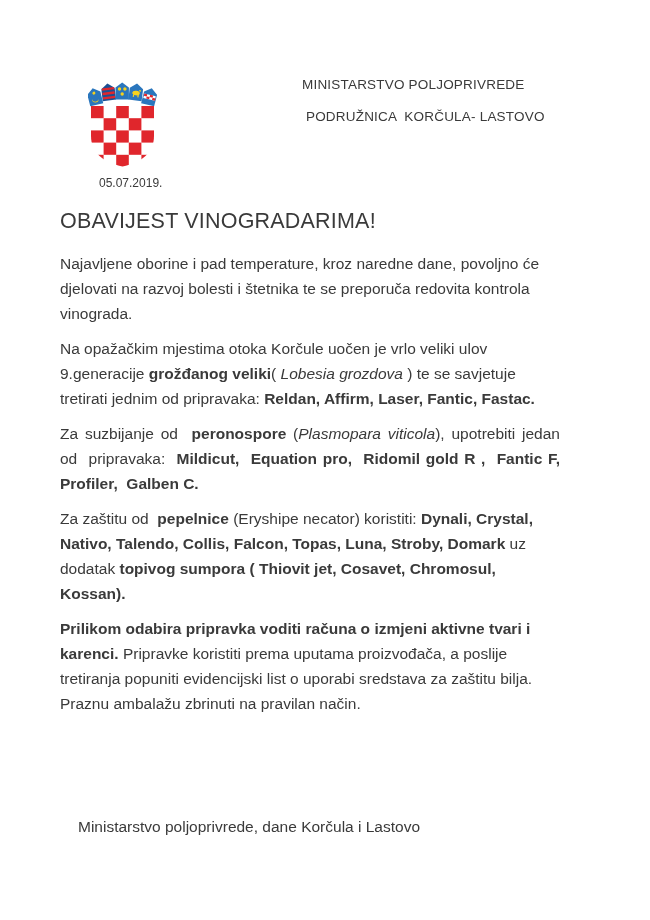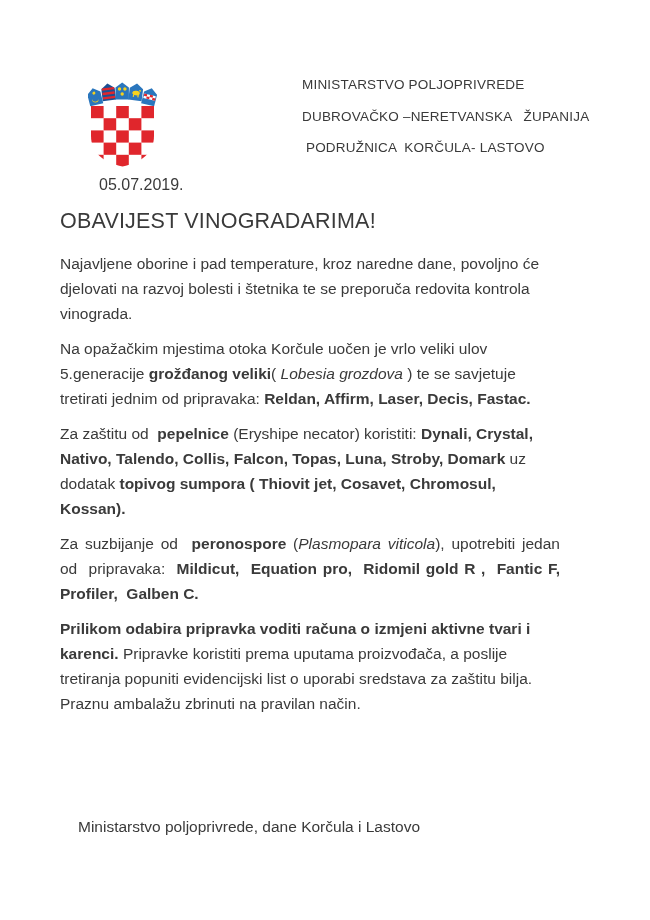--- a/index.html
+++ b/index.html
@@ -32,21 +32,21 @@
   }
   .hdr .hline {
     white-space: pre;
     line-height: 18px;
     margin-bottom: 13.5px;
   }
   .date {
     position: absolute;
     left: 99px;
     top: 176px;
-    font-size: 16px;
+    font-size: 12px;
   }
   
   .content {
     position: absolute;
     left: 60px;
     top: 209px;
     width: 512px;
   }
   .doc-title {
     font-size: 21.5px;
@@ -144,32 +144,31 @@
 
         <rect x="3" y="75.8" width="12.6" height="12.2" fill="var(--hr-red)"></rect>
         <rect x="28.2" y="75.8" width="12.6" height="12.2" fill="var(--hr-red)"></rect>
         <rect x="53.4" y="75.8" width="12.6" height="12.2" fill="var(--hr-red)"></rect>
       </g>
     </svg>
   </div>
 
   <div class="hdr">
     <div class="hline">MINISTARSTVO POLJOPRIVREDE</div>
-    <div class="hline">DUBROVAČKO –NERETVANSKA   ŽUPANIJA</div>
     <div class="hline"> PODRUŽNICA  KORČULA- LASTOVO</div>
   </div>
 
   <div class="date">05.07.2019.</div>
 
   <div class="content">
     <h1 class="doc-title">OBAVIJEST VINOGRADARIMA!</h1>
     <div id="body-paragraphs">
         <p class="para"><span>Najavljene oborine i pad temperature, kroz naredne dane, povoljno će djelovati na razvoj bolesti i štetnika te se preporuča redovita kontrola vinograda.</span></p>
-        <p class="para"><span>Na opažačkim mjestima otoka Korčule uočen je vrlo veliki ulov 5.generacije </span><b>grožđanog veliki</b><span>( </span><i>Lobesia grozdova</i><span> ) te se savjetuje tretirati jednim od pripravaka: </span><b>Reldan, Affirm, Laser, Decis, Fastac.</b></p>
+        <p class="para"><span>Na opažačkim mjestima otoka Korčule uočen je vrlo veliki ulov 9.generacije </span><b>grožđanog veliki</b><span>( </span><i>Lobesia grozdova</i><span> ) te se savjetuje tretirati jednim od pripravaka: </span><b>Reldan, Affirm, Laser, Fantic, Fastac.</b></p>
+        <p class="para justify"><span>Za suzbijanje od&nbsp; </span><b>peronospore</b><span> (</span><i>Plasmopara viticola</i><span>), upotrebiti jedan od&nbsp; pripravaka:&nbsp; </span><b>Mildicut,&nbsp; Equation pro,&nbsp; Ridomil gold R ,&nbsp; Fantic F, Profiler,&nbsp; Galben C.</b></p>
         <p class="para"><span>Za zaštitu od&nbsp; </span><b>pepelnice</b><span> (Eryshipe necator) koristiti: </span><b>Dynali, Crystal, Nativo, Talendo, Collis, Falcon, Topas, Luna, Stroby, Domark</b><span> uz dodatak </span><b>topivog sumpora ( Thiovit jet, Cosavet, Chromosul, Kossan).</b></p>
-        <p class="para justify"><span>Za suzbijanje od&nbsp; </span><b>peronospore</b><span> (</span><i>Plasmopara viticola</i><span>), upotrebiti jedan od&nbsp; pripravaka:&nbsp; </span><b>Mildicut,&nbsp; Equation pro,&nbsp; Ridomil gold R ,&nbsp; Fantic F, Profiler,&nbsp; Galben C.</b></p>
         <p class="para"><b>Prilikom odabira pripravka voditi računa o izmjeni aktivne tvari i karenci.</b><span> Pripravke koristiti prema uputama proizvođača, a poslije tretiranja popuniti evidencijski list o uporabi sredstava za zaštitu bilja. Praznu ambalažu zbrinuti na pravilan način.</span></p>
       </div>
   </div>
 
   <div class="doc-footer">Ministarstvo poljoprivrede, dane Korčula i Lastovo</div>
 
 </div>
 
 </body></html>

